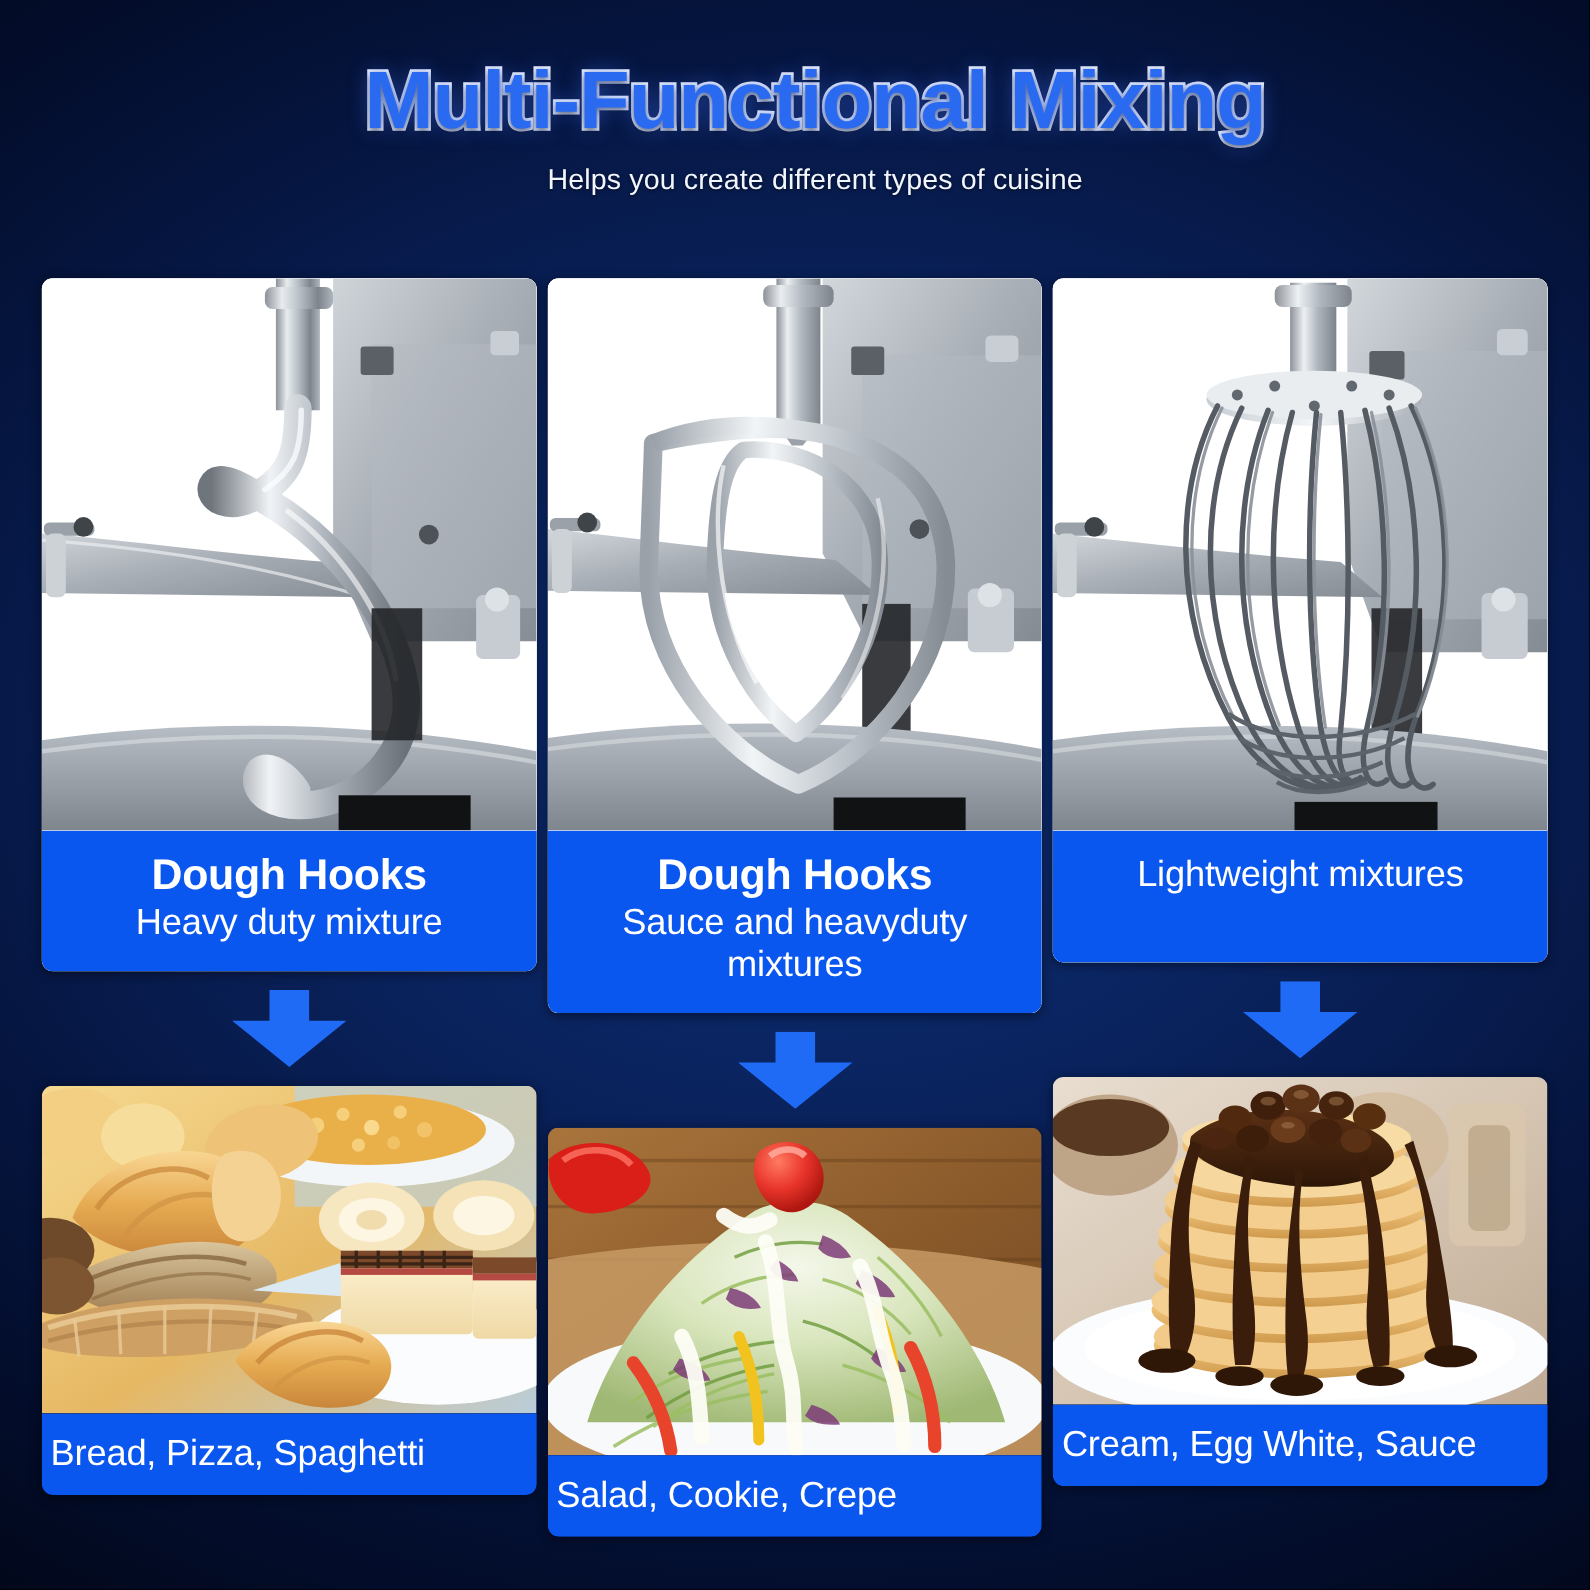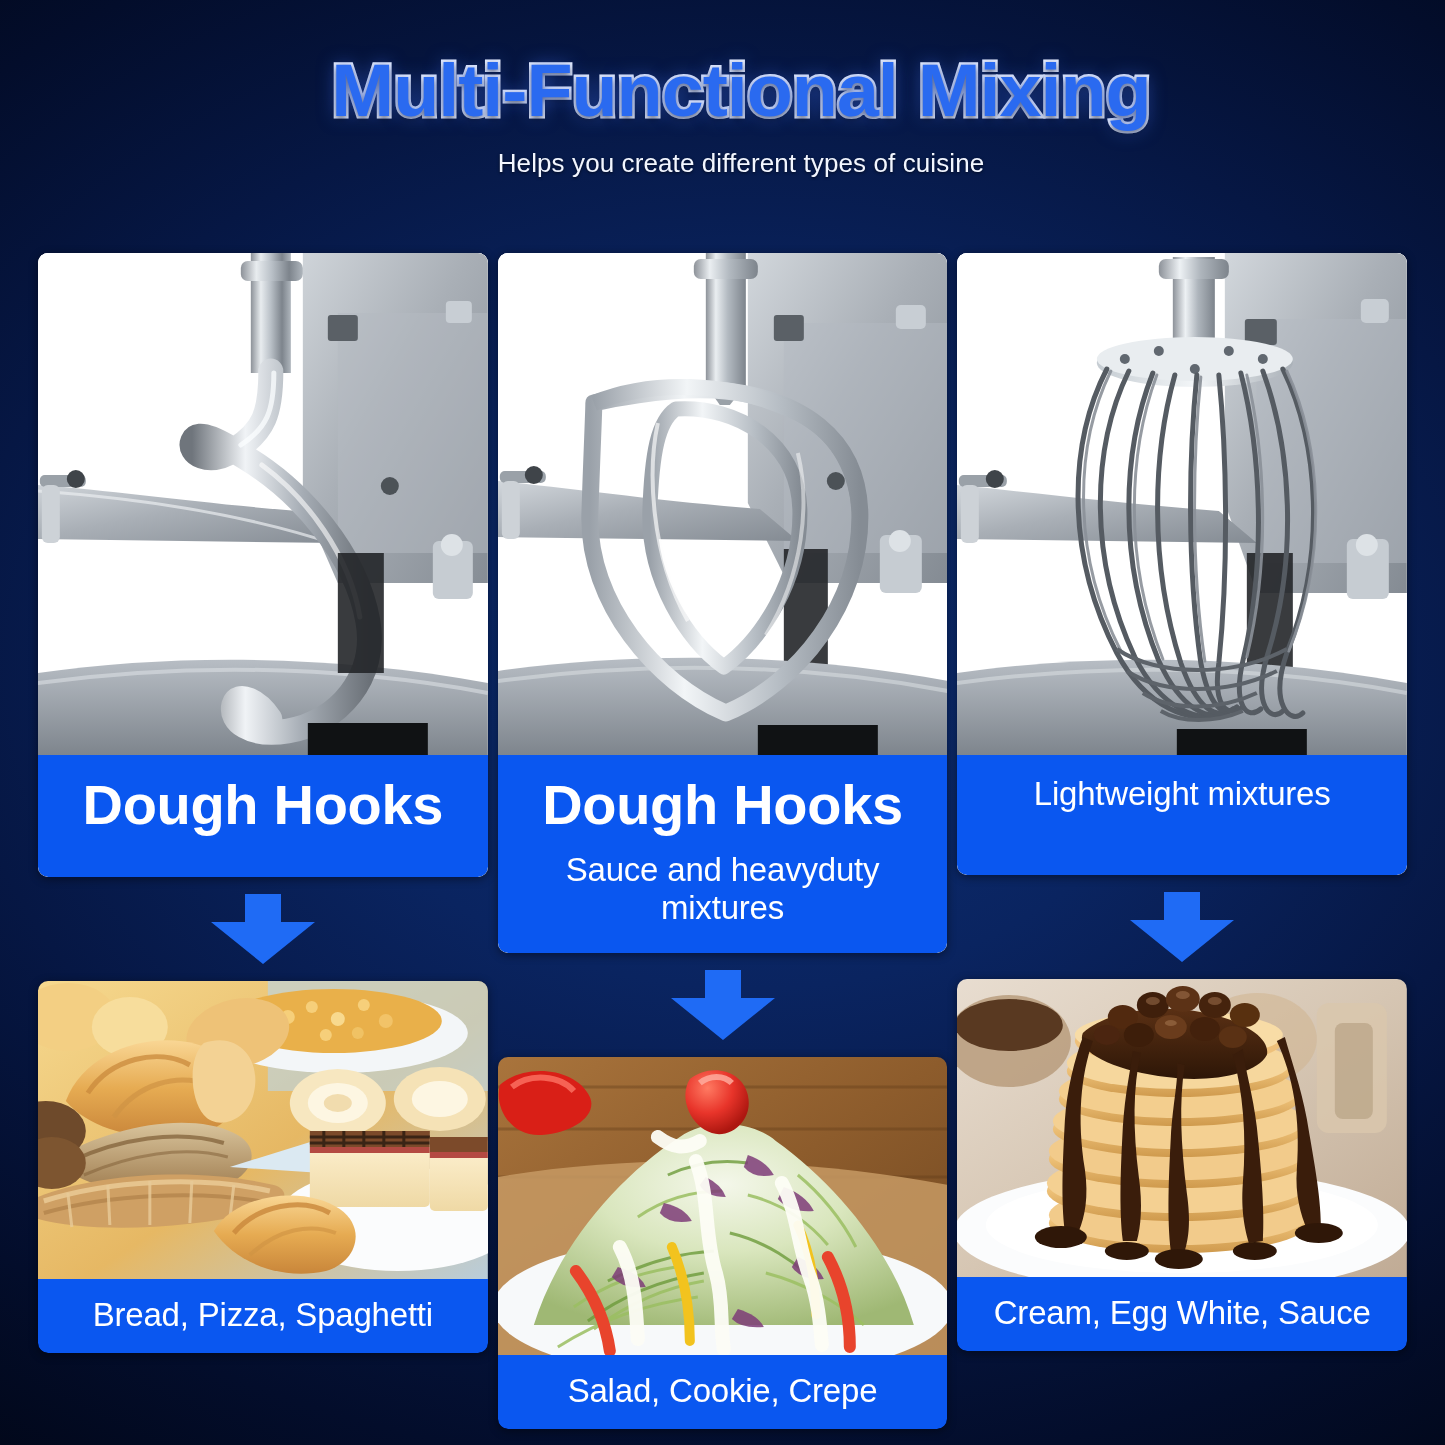--- a/index.html
+++ b/index.html
@@ -75,24 +75,24 @@
   .tool-label {
     background: #0a57f0;
     color: #ffffff;
     text-align: center;
     padding: 20px 14px 26px;
     min-height: 120px;
     box-sizing: border-box;
     border-radius: 0 0 10px 10px;
   }
   .tool-name {
-    font-size: 56px;
+    font-size: 39px;
     font-weight: 700;
     line-height: 1.08;
-    margin-bottom: 16px;
+    margin-bottom: 2px;
     letter-spacing: -.3px;
   }
   .tool-desc {
     font-size: 33px;
     font-weight: 400;
     line-height: 1.15;
     letter-spacing: -.2px;
   }
 
   
@@ -112,21 +112,20 @@
   }
   .food-photo {
     height: 298px;
     position: relative;
     overflow: hidden;
   }
   .food-photo svg { display:block; width:100%; height:100%; }
   .food-label {
     background: #0a57f0;
     color: #ffffff;
-    text-align: center;
     font-size: 33px;
     padding: 17px 8px 19px;
     letter-spacing: -.2px;
     border-radius: 0 0 10px 10px;
   }
 </style>
 </head>
 <body>
 
 <div id="page">
@@ -198,20 +197,21 @@
                      C 200 438 220 448 232 466" fill="none" stroke="url(#hookg)" stroke-width="25" stroke-linecap="round" stroke-linejoin="round"></path>
             <path d="M236 120 C 236 158 229 175 203 192" fill="none" stroke="#fbfdff" stroke-width="5" opacity=".75" stroke-linecap="round"></path>
             <path d="M224 212 C 268 244 312 302 322 364" fill="none" stroke="#fdfefe" stroke-width="5" opacity=".6" stroke-linecap="round"></path>
 
             <rect x="300" y="300" width="46" height="120" fill="#232629" opacity=".9"></rect>
             <rect x="270" y="470" width="120" height="32" fill="#101214"></rect>
           </svg>
         </div>
         <div class="tool-label">
           <div class="tool-name">Dough Hooks</div>
+          <div class="tool-desc">Heavy duty mixture</div>
         </div>
       </div>
 
       <div class="arrow-row">
         <svg class="arrow" viewBox="0 0 104 70" aria-hidden="true">
           <polygon points="34,0 70,0 70,28 104,28 52,70 0,28 34,28" fill="#1f6bf5"></polygon>
         </svg>
       </div>
 
       <div class="food-card">

